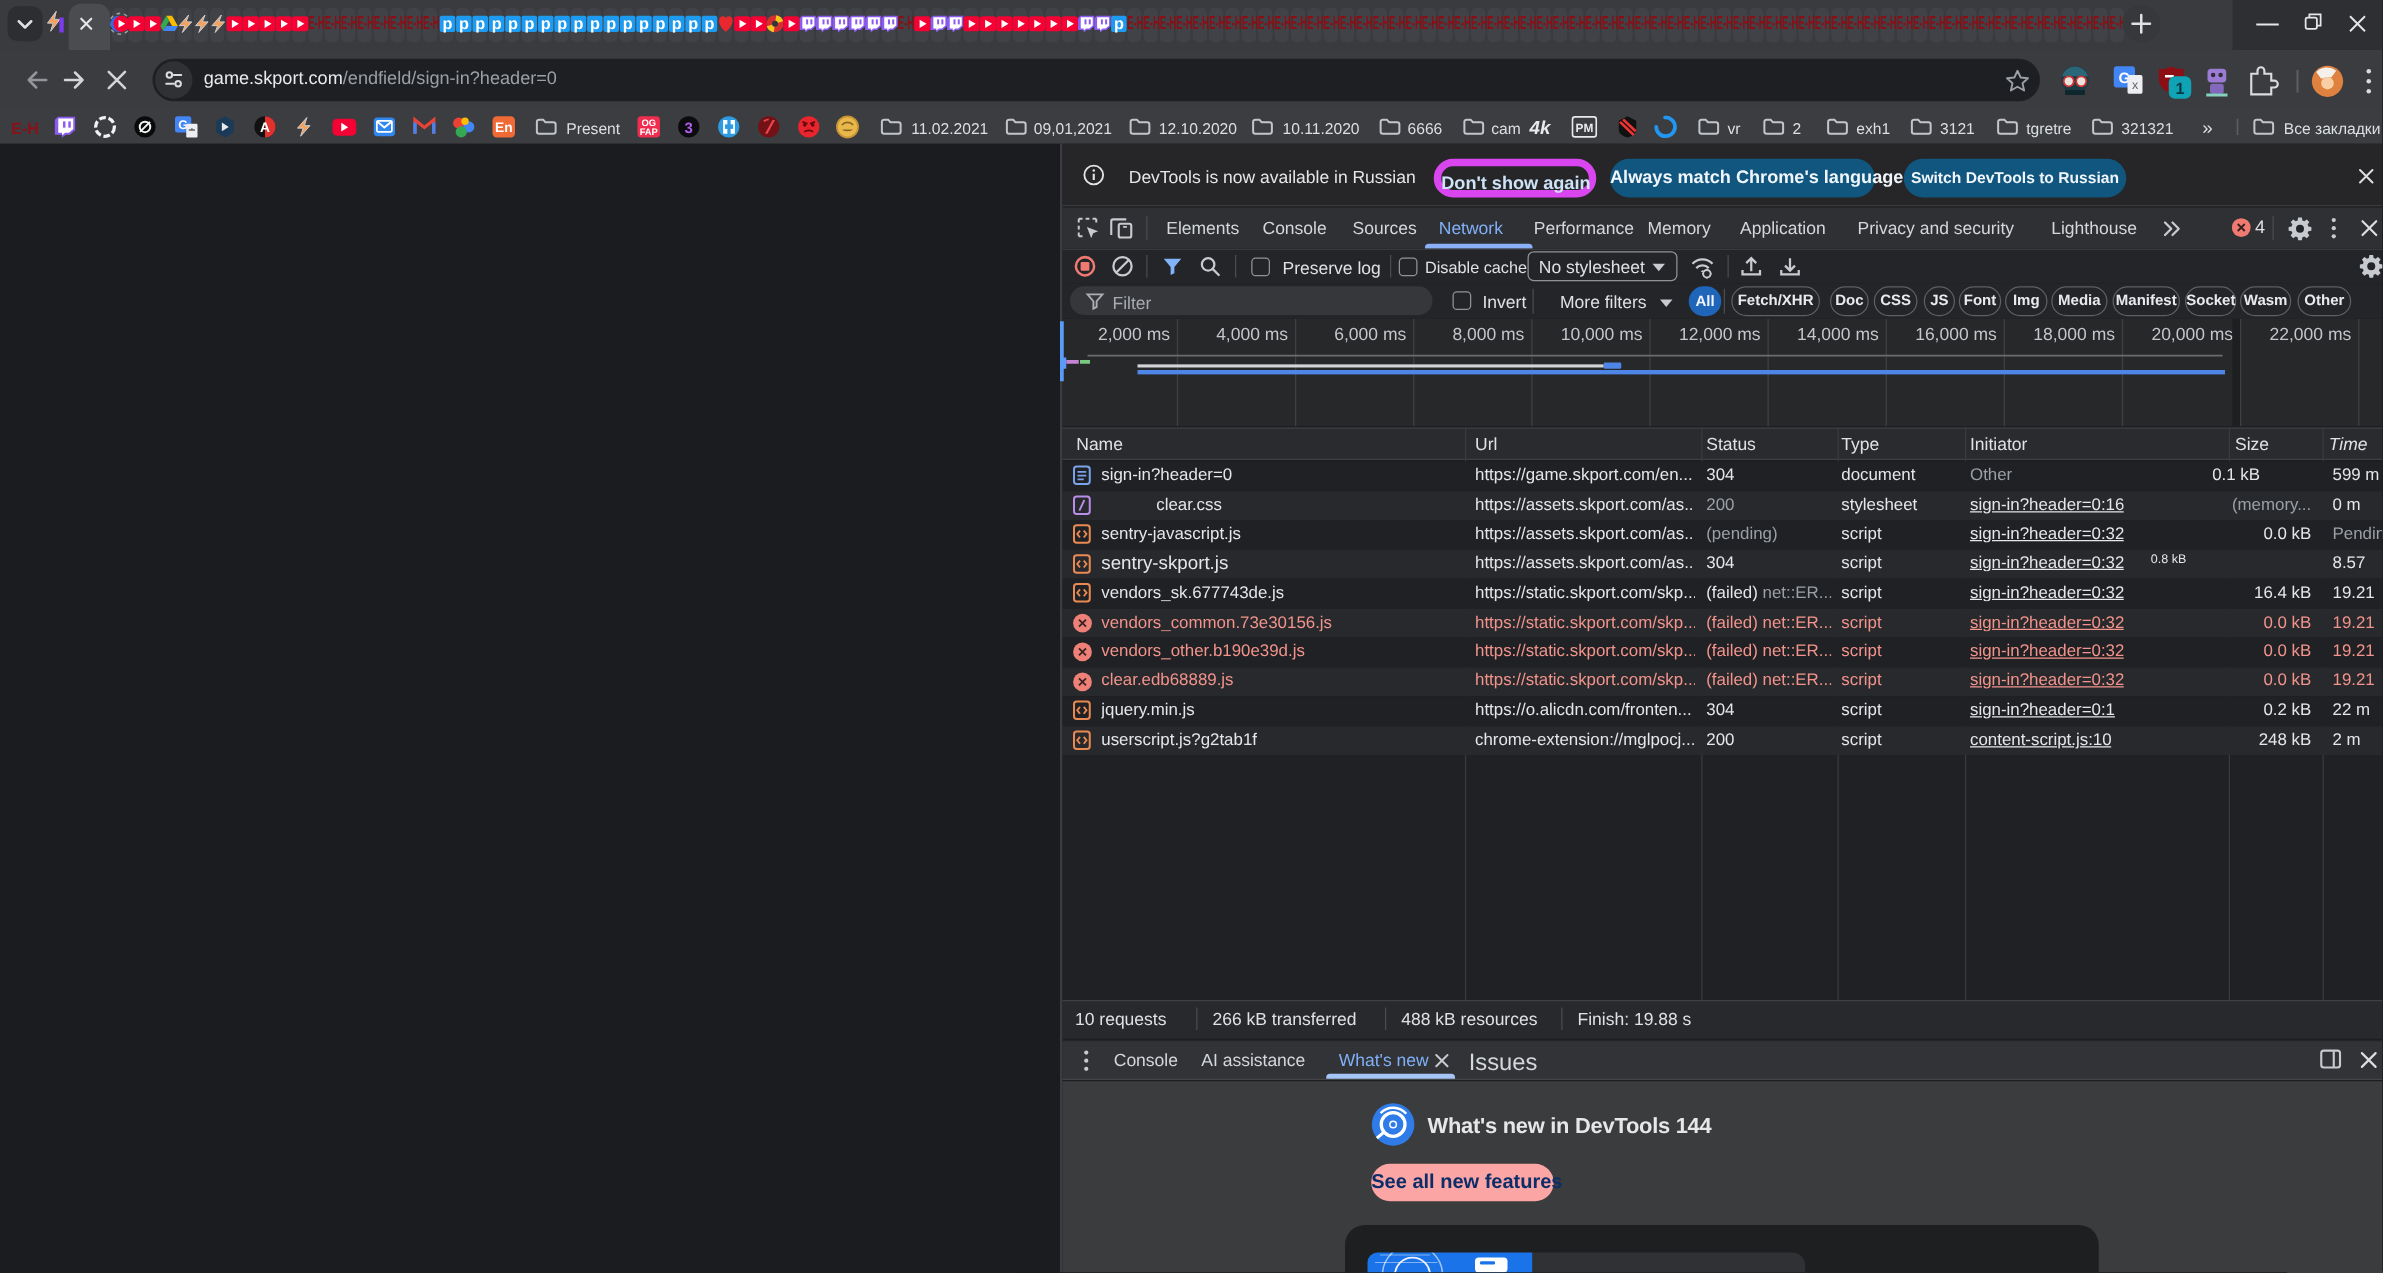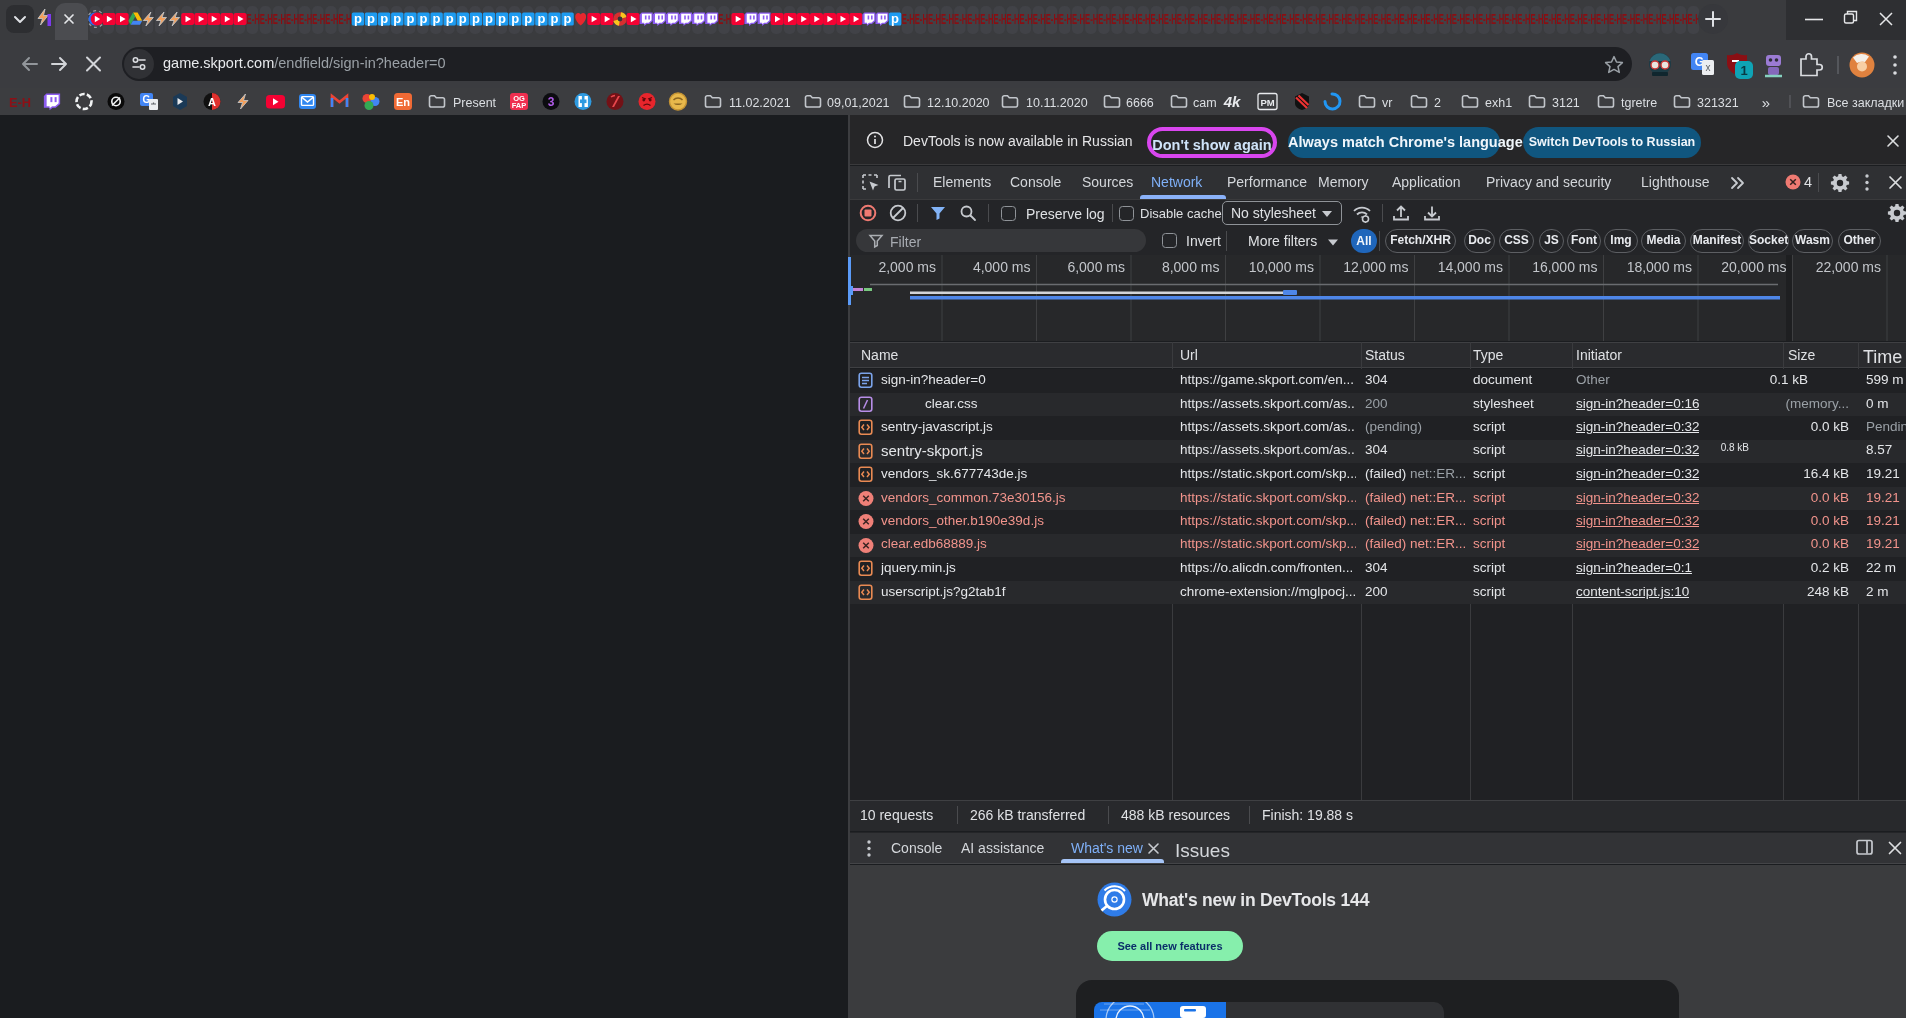--- a/index.html
+++ b/index.html
@@ -438,21 +438,21 @@
     </svg>
     <div class="abs" style="left:0;top:115px;width:848px;height:903px;background:#1a1c1f;"></div>
     <div class="abs" style="left:848px;top:115px;width:2px;height:903px;background:#3c3d40;"></div>
     <div class="abs" style="left:850px;top:115px;width:1056px;height:50px;background:#262628;border-bottom:1px solid #3a3a3c;"></div>
     <svg class="abs" style="left:866px;top:131px" width="20" height="20">
       <circle cx="9" cy="9" r="7.5" fill="none" stroke="#e3e3e5" stroke-width="1.5"></circle>
       <path d="M9 8 L9 13" stroke="#e3e3e5" stroke-width="1.7"></path>
       <circle cx="9" cy="5.4" r="1" fill="#e3e3e5"></circle>
     </svg>
     <div class="abs txt" style="left:903px;top:133px;font-size:14px;color:#e6e6e8;">DevTools is now available in Russian</div>
-    <div class="abs txt" style="left:1147px;top:127px;width:130px;height:31px;border:4px solid #d946ef;border-radius:16px;color:#cfe3f8;font-size:14.5px;font-weight:bold;text-align:center;line-height:29px;">Don't show again</div>
+    <div class="abs txt" style="left:1147px;top:127px;width:130px;height:31px;border:6px solid #d946ef;border-radius:16px;color:#cfe3f8;font-size:14.5px;font-weight:bold;text-align:center;line-height:29px;">Don't show again</div>
     <div class="abs txt" style="left:1288px;top:127px;width:212px;height:31px;background:#10567f;border-radius:16px;color:#f0f6fb;font-size:14.5px;font-weight:bold;text-align:center;line-height:31px;">Always match Chrome's language</div>
     <div class="abs txt" style="left:1523px;top:127px;width:178px;height:31px;background:#10567f;border-radius:16px;color:#f0f6fb;font-size:12.5px;font-weight:bold;text-align:center;line-height:31px;">Switch DevTools to Russian</div>
     <svg class="abs" style="left:1884px;top:132px" width="18" height="18">
       <path d="M4 4 L14 14 M14 4 L4 14" stroke="#dcdee0" stroke-width="1.6" stroke-linecap="round"></path>
     </svg>
     <div class="abs" style="left:850px;top:166px;width:1056px;height:33px;background:#2f3033;"></div>
     <svg class="abs" style="left:860px;top:172px" width="22" height="22">
       <path d="M3 3 h3 M8.5 3 h3 M14 3 h3 M3 3 v3 M3 8.5 v3 M3 14 v3 M17 3 v3 M3 17 h3" stroke="#c7cacf" stroke-width="1.6" fill="none"></path>
       <path d="M9.5 9.5 L18.5 13 L14.5 14.5 L13 18.5 Z" fill="#c7cacf"></path>
     </svg>
@@ -605,21 +605,21 @@
       <rect x="60" y="41" width="870" height="3.5" fill="#4e86e8"></rect>
     </svg>
     <div class="abs" style="left:848px;top:257px;width:3px;height:48px;background:#5b9bf8;"></div>
     <div class="abs" style="left:850px;top:342px;width:1056px;height:26px;background:#2a2b2e;border-top:1px solid #3f4043;border-bottom:1px solid #3f4043;"></div>
     <div class="abs txt" style="left:861px;top:347px;font-size:14px;color:#dfe1e4;">Name</div>
     <div class="abs txt" style="left:1180px;top:347px;font-size:14px;color:#dfe1e4;">Url</div>
     <div class="abs txt" style="left:1365px;top:347px;font-size:14px;color:#dfe1e4;">Status</div>
     <div class="abs txt" style="left:1473px;top:347px;font-size:14px;color:#dfe1e4;">Type</div>
     <div class="abs txt" style="left:1576px;top:347px;font-size:14px;color:#dfe1e4;">Initiator</div>
     <div class="abs txt" style="left:1788px;top:347px;font-size:14px;color:#dfe1e4;">Size</div>
-    <div class="abs txt" style="left:1863px;top:347px;font-size:18px;color:#dfe1e4;">Time</div>
+    <div class="abs txt" style="left:1863px;top:347px;font-size:14px;color:#dfe1e4;font-style:italic;">Time</div>
     <div class="abs" style="left:1172px;top:342px;width:1px;height:458px;background:#3a3b3e;"></div>
     <div class="abs" style="left:1361px;top:342px;width:1px;height:458px;background:#3a3b3e;"></div>
     <div class="abs" style="left:1470px;top:342px;width:1px;height:458px;background:#3a3b3e;"></div>
     <div class="abs" style="left:1572px;top:342px;width:1px;height:458px;background:#3a3b3e;"></div>
     <div class="abs" style="left:1783px;top:342px;width:1px;height:458px;background:#3a3b3e;"></div>
     <div class="abs" style="left:1858px;top:342px;width:1px;height:458px;background:#3a3b3e;"></div>
     <div class="abs" style="left:850px;top:369.0px;width:1056px;height:23.5px;background:#202124;"></div>
     <svg class="abs" style="left:858px;top:372.0px" width="16" height="17">
       <rect x="1.2" y="1.2" width="12.6" height="14" rx="2.2" fill="none" stroke="#7ba3ea" stroke-width="1.6"></rect>
       <path d="M4 5.5 h7 M4 8.5 h7 M4 11.5 h5" stroke="#7ba3ea" stroke-width="1.4"></path>
@@ -778,21 +778,21 @@
     <div class="abs" style="left:850px;top:865px;width:1056px;height:153px;background:#3b3c3e;"></div>
     <svg class="abs" style="left:1097px;top:882px" width="35" height="35">
       <circle cx="17.5" cy="17.5" r="17" fill="#2f7ce8"></circle>
       <circle cx="17.5" cy="17.5" r="9.5" fill="none" stroke="#fff" stroke-width="2.6"></circle>
       <path d="M10.5 23.5 L4.5 28.5" stroke="#fff" stroke-width="2.6"></path>
       <path d="M28 9 A 14 14 0 0 0 7.5 8.5" fill="none" stroke="#fff" stroke-width="2"></path>
       <circle cx="17.5" cy="17.5" r="3.2" fill="#fff"></circle>
       <circle cx="17.5" cy="17.5" r="2" fill="#2f7ce8"></circle>
     </svg>
     <div class="abs txt" style="left:1142px;top:890px;font-size:17.5px;font-weight:bold;color:#e6e7e9;letter-spacing:-0.2px;">What's new in DevTools 144</div>
-    <div class="abs txt" style="left:1097px;top:931px;width:146px;height:30px;background:#86efac;border-radius:15px;color:#0b2e69;font-size:11px;font-weight:bold;text-align:center;line-height:30px;">See all new features</div>
+    <div class="abs txt" style="left:1097px;top:931px;width:146px;height:30px;background:#fca5a5;border-radius:15px;color:#0b2e69;font-size:16px;font-weight:bold;text-align:center;line-height:30px;">See all new features</div>
     <div class="abs" style="left:1076px;top:980px;width:603px;height:38px;border-radius:16px 16px 0 0;background:#1e1f21;"></div>
     <div class="abs" style="left:1094px;top:1002px;width:132px;height:16px;border-radius:8px 0 0 0;background:#1a73e8;overflow:hidden;"><svg width="132" height="16">
         <circle cx="36" cy="18" r="14" fill="none" stroke="#fff" stroke-width="1.4" opacity="0.9"></circle>
         <circle cx="36" cy="18" r="24" fill="none" stroke="#fff" stroke-width="1.2" opacity="0.6"></circle>
         <path d="M10 2 L50 2 M6 8 L56 8" stroke="#fff" stroke-width="0.8" opacity="0.45"></path>
         <rect x="86" y="4" width="26" height="12" rx="3" fill="#fff"></rect>
         <rect x="90" y="7" width="12" height="2.5" rx="1" fill="#1a73e8"></rect>
       </svg></div>
     <div class="abs" style="left:1226px;top:1002px;width:218px;height:16px;border-radius:0 10px 0 0;background:#303134;"></div>
   </div>

